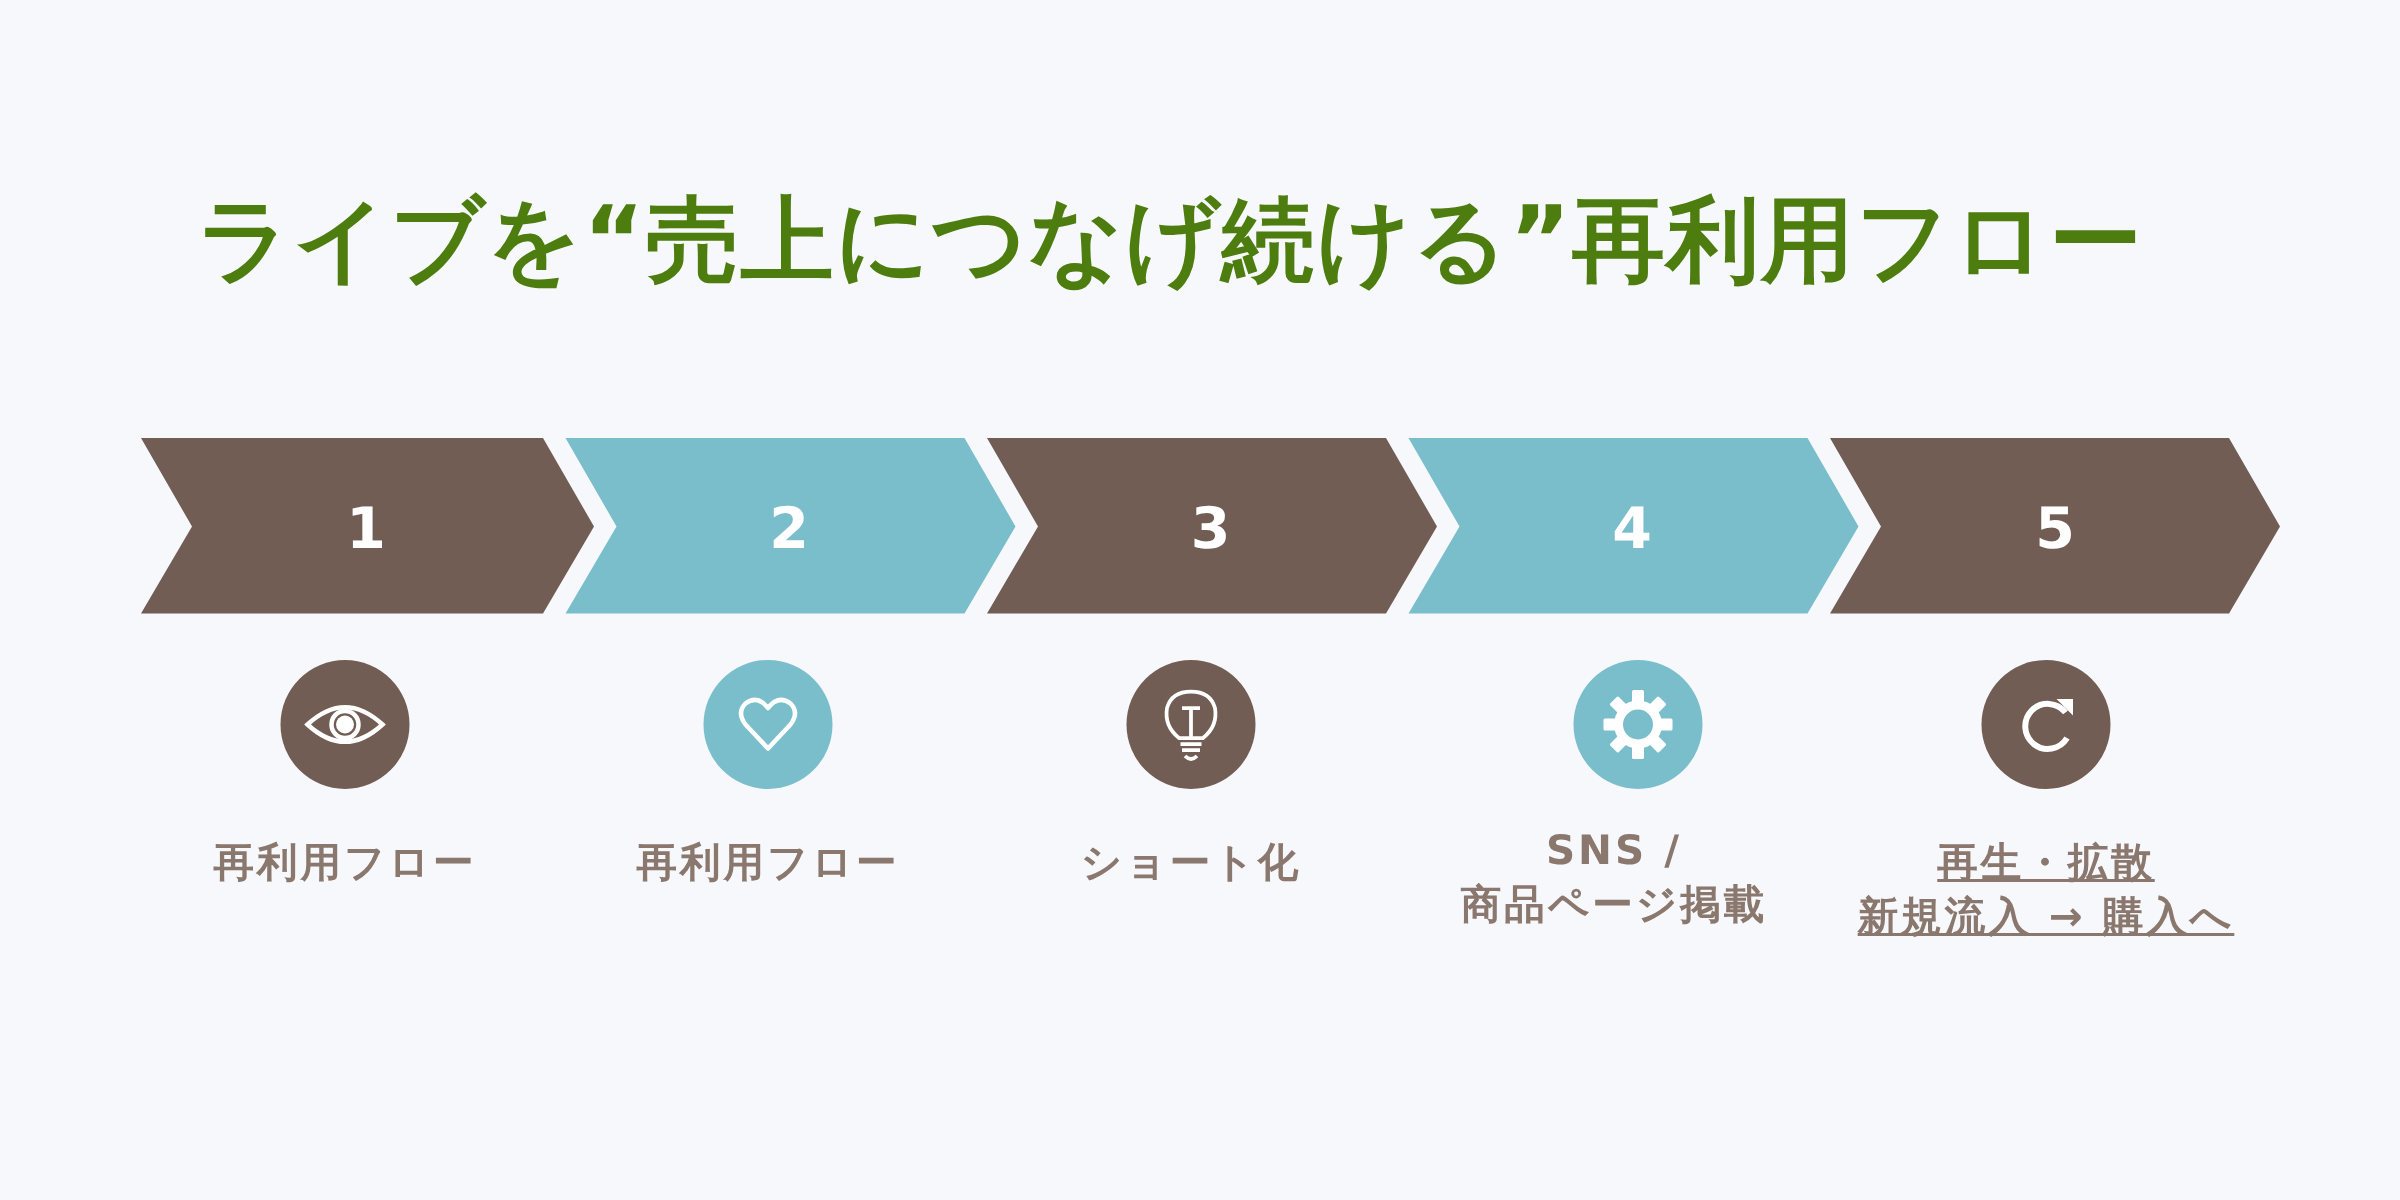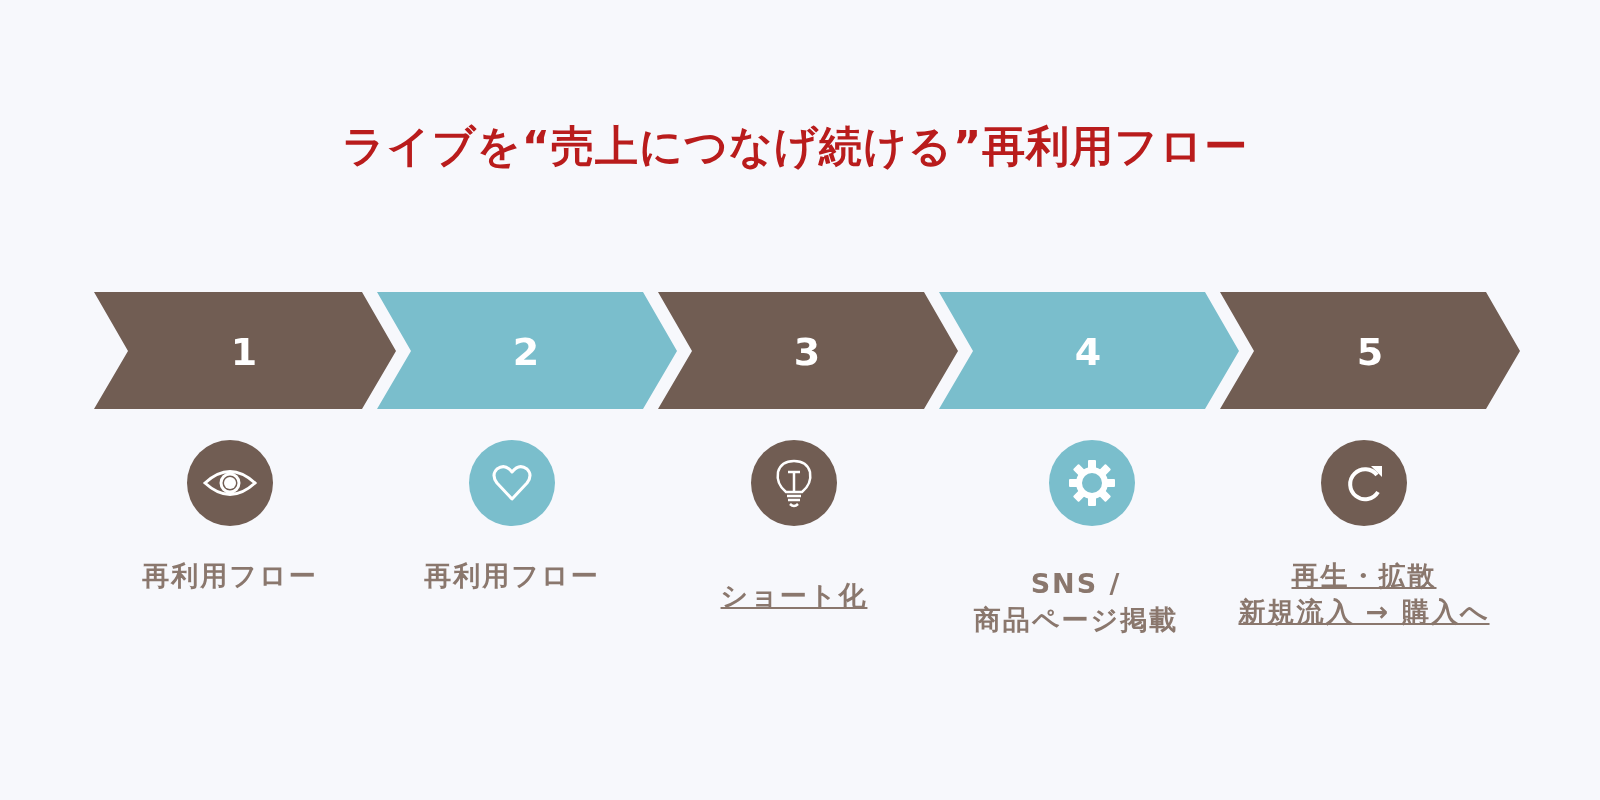--- a/index.html
+++ b/index.html
@@ -1,19 +1,19 @@
 <!DOCTYPE html>
 <html><head>
 <meta charset="utf-8">
 <style>
   html, body { margin:0; padding:0; }
   body { width:1600px; height:800px; background:#f7f8fc; position:relative; overflow:hidden;
          font-family: "DejaVu Sans", "Liberation Sans", sans-serif; }
-  .title { position:absolute; left:15px; width:1560px; top:118px; text-align:center;
-           font-size:43px; font-weight:bold; color:#b91c1c; letter-spacing:1px; }
+  .title { position:absolute; left:0; width:1560px; top:118px; text-align:center;
+           font-size:62px; font-weight:bold; color:#4d7c0f; letter-spacing:1px; }
   svg.flow { position:absolute; left:0; top:0; }
   .num { font-family:"DejaVu Sans", sans-serif; font-weight:bold; font-size:38px; fill:#ffffff; }
   .label { position:absolute; width:300px; text-align:center; font-size:27px; font-weight:bold;
            color:#8a776d; line-height:36px; letter-spacing:2px; white-space:pre-line; }
 </style>
 </head>
 <body>
 
 <div class="title">ライブを“売上につなげ続ける”再利用フロー</div>
 
@@ -82,17 +82,17 @@
     <circle cx="1364" cy="483" r="43" fill="#715d53"></circle>
     <g>
       <path d="M1377,475 A15,15 0 1,0 1378,492" fill="none" stroke="#ffffff" stroke-width="4"></path>
       <polygon points="1371,466 1382,466 1382,477" fill="#ffffff"></polygon>
     </g>
   </g>
 </svg>
 
 <div class="label" style="left:80px; top:558px;">再利用フロー</div>
 <div class="label" style="left:362px; top:558px;">再利用フロー</div>
-<div class="label" style="left:644px; top:578px;text-decoration:underline;">ショート化</div>
-<div class="label" style="left:926px; top:566px;">SNS /
+<div class="label" style="left:644px; top:558px;">ショート化</div>
+<div class="label" style="left:926px; top:550px;">SNS /
 商品ページ掲載</div>
 <div class="label" style="left:1214px; top:558px;text-decoration:underline;">再生・拡散
 新規流入 → 購入へ</div>
 
 </body></html>

